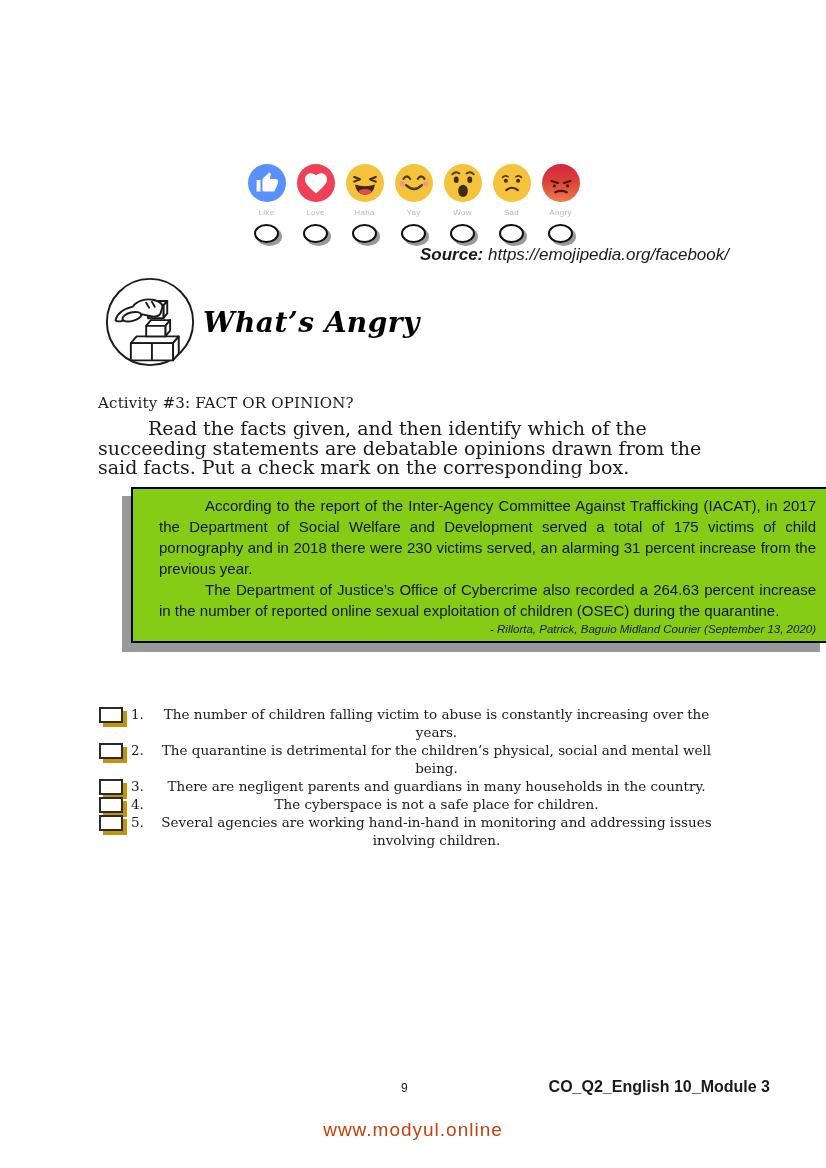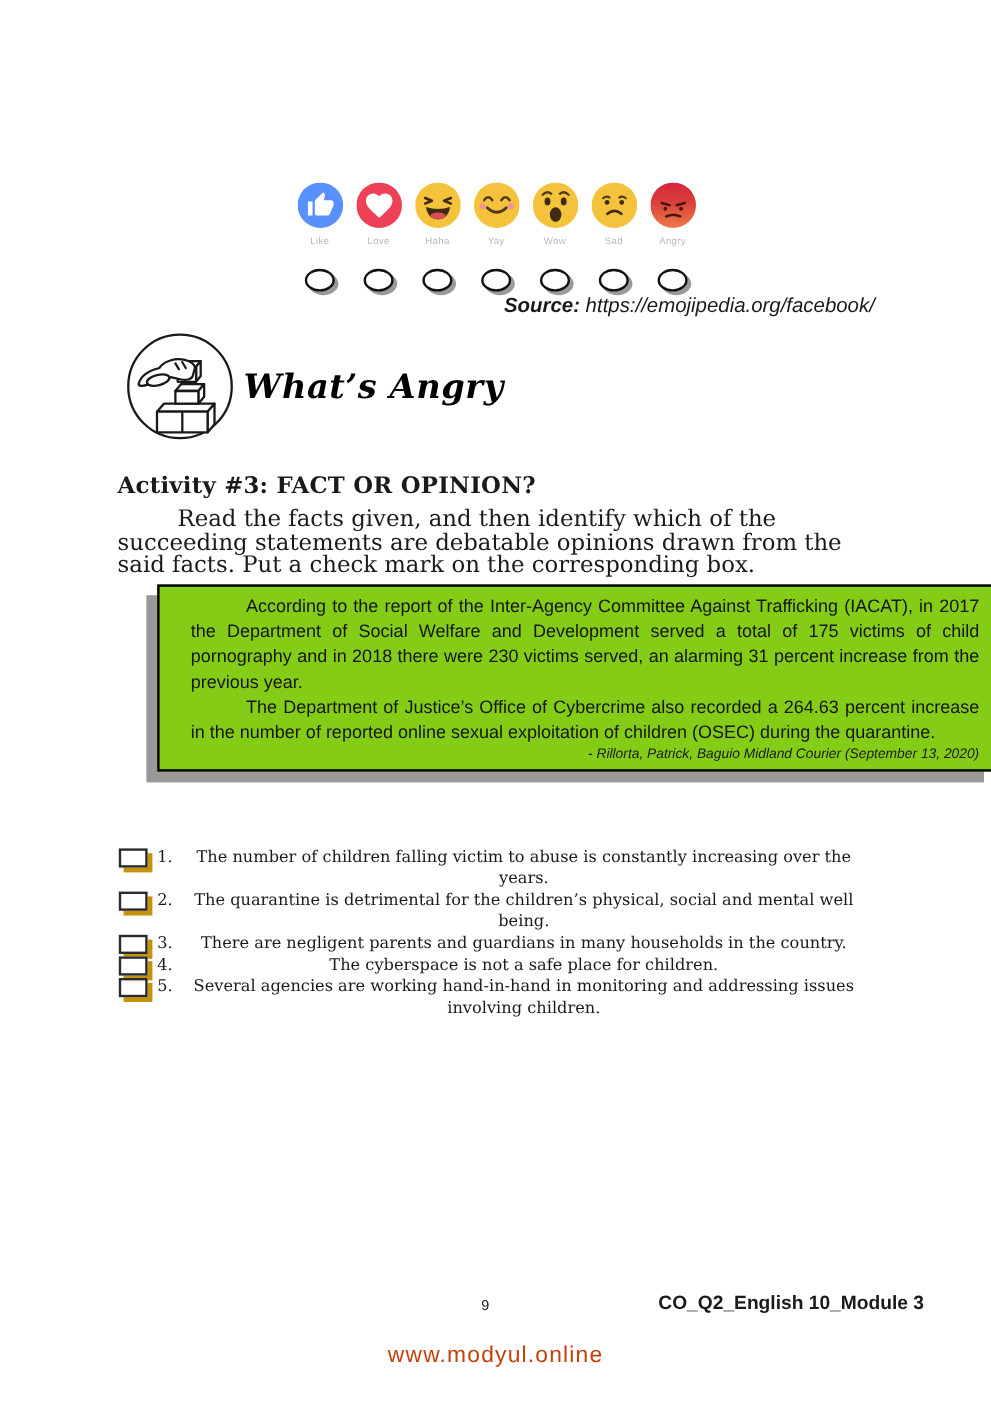--- a/index.html
+++ b/index.html
@@ -4,21 +4,21 @@
 <style>
   * { margin:0; padding:0; box-sizing:border-box; }
   html,body { background:#fff; }
   #page {
     position:relative; width:826px; height:1168px; margin:0 auto;
     background:#ffffff; overflow:hidden;
     font-family:"DejaVu Serif", serif; color:#1a1a1a;
   }
 
   
-  .reactions { position:absolute; left:242px; top:152px; display:flex; }
+  .reactions { position:absolute; left:242px; top:164px; display:flex; }
   .reaction-col { width:49px; display:flex; flex-direction:column; align-items:center; }
   .emoji { width:38px; height:38px; display:block; }
   .reaction-label {
     margin-top:6px; font-family:"Liberation Sans", sans-serif;
     font-size:8px; color:#b8b8b8; letter-spacing:.3px;
   }
   .ovals { position:absolute; left:242px; top:224px; display:flex; }
   .oval-col { width:49px; display:flex; justify-content:center; }
   .oval {
     width:25px; height:19px; background:#fff;
@@ -34,21 +34,21 @@
   
   .section-icon { position:absolute; left:104px; top:276px; width:92px; height:92px; }
   .section-title {
     position:absolute; left:203px; top:306px;
     font-family:"DejaVu Serif", serif; font-weight:bold; font-style:italic;
     font-size:28px; letter-spacing:.5px; color:#000;
   }
 
   
   .activity { position:absolute; left:98px; top:394px; width:620px; }
-  .activity-title { font-size:19px; font-weight:bold; letter-spacing:.2px; }
+  .activity-title { font-size:15px; font-weight:normal; letter-spacing:.2px; }
   .activity-instructions {
     margin-top:7px; font-size:19px; line-height:19.5px; text-indent:50px;
   }
 
   
   .fact-box {
     position:absolute; left:131px; top:487px; width:698px;
     background:#84cc16; border:2px solid #000;
     box-shadow:-9px 9px 0 #999999;
     padding:6px 11px 4px 26px;

